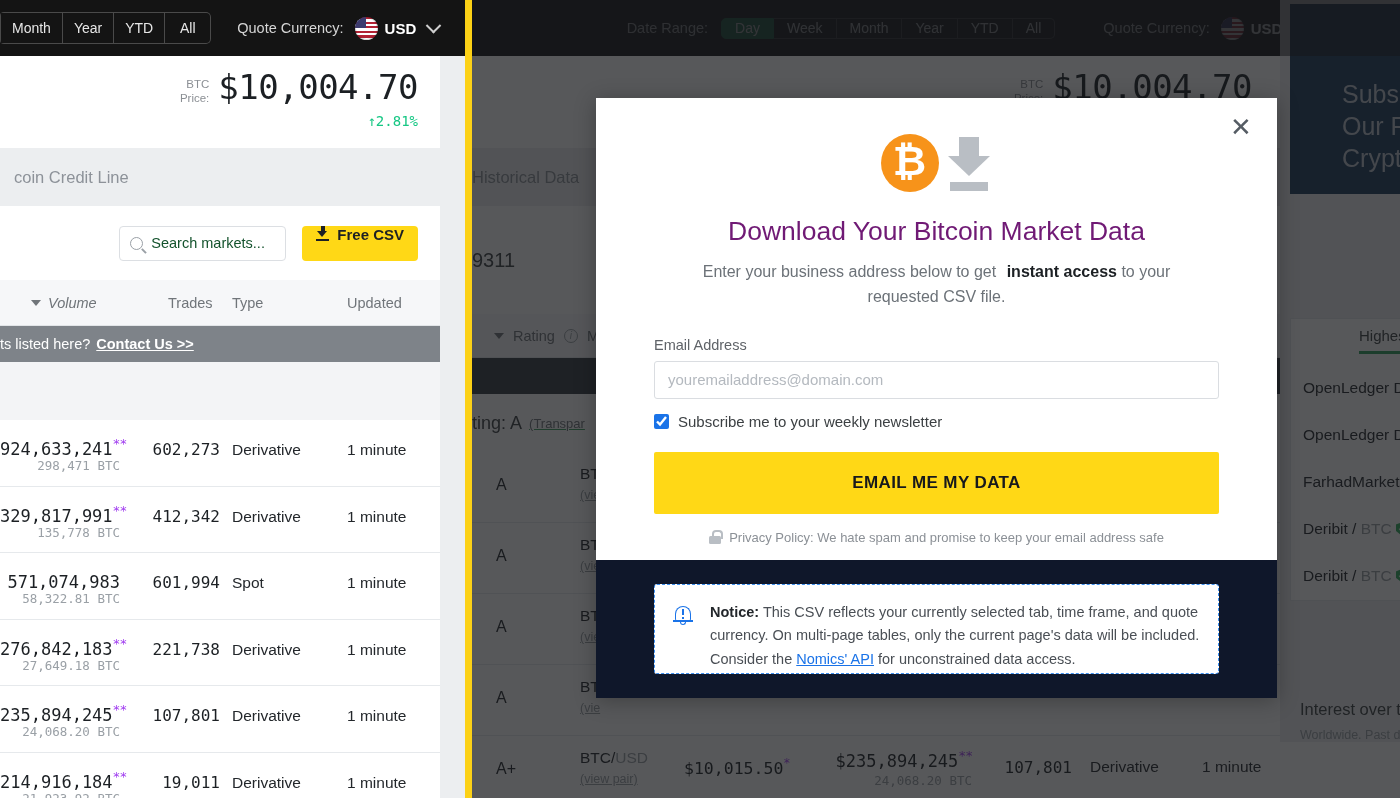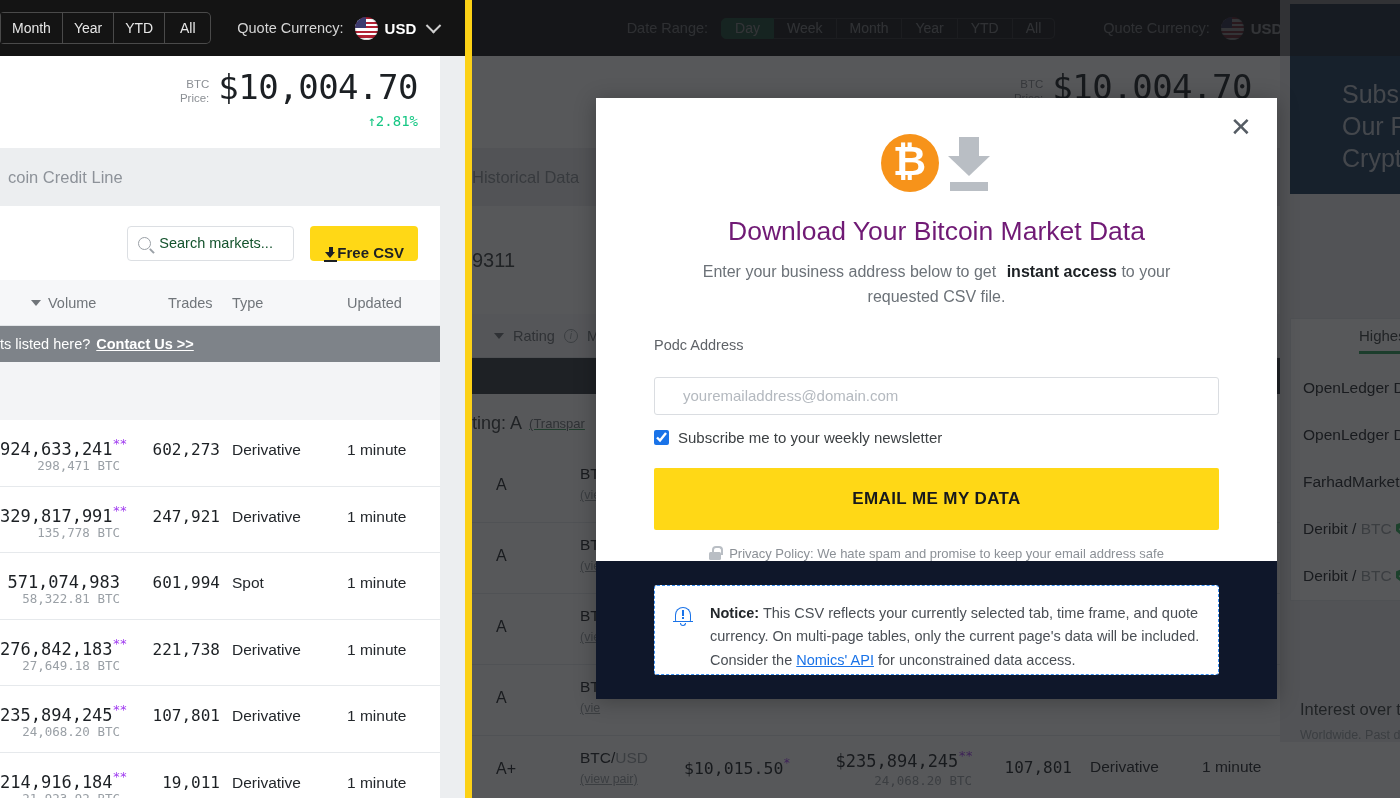--- a/index.html
+++ b/index.html
@@ -67,21 +67,21 @@
   }
   .price-chg {
     font-family: "DejaVu Sans Mono", monospace; font-size: 14px; color: #16c784;
     text-align: right; margin-top: 9px;
   }
 
   .credit-strip {
     position: absolute; left: 0; top: 148px; width: 465px; height: 58px;
     background: #eceef0; display: flex; align-items: center;
   }
-  .credit-strip span { font-size: 16.5px; color: #8d9299; padding-left: 8px; }
+  .credit-strip span { font-size: 16.5px; color: #8d9299; padding-left: 14px; }
 
   .search-row {
     position: absolute; left: 0; top: 206px; width: 440px; height: 74px;
     background: #fff; display: flex; align-items: center; justify-content: flex-end;
     padding-right: 22px; gap: 16px;
   }
   .search-box {
     width: 167px; height: 35px; border: 1px solid #dcdfe3; border-radius: 4px;
     display: flex; align-items: center; padding: 0 10px; gap: 8px; background: #fff;
   }
@@ -89,41 +89,41 @@
     width: 13px; height: 13px; border: 1.8px solid #9aa0a6; border-radius: 50%;
     position: relative; flex: none;
   }
   .mag::after {
     content: ""; position: absolute; right: -5px; bottom: -3px;
     width: 6px; height: 1.8px; background: #9aa0a6; transform: rotate(45deg);
   }
   .search-ph { font-size: 14.5px; color: #14532d; }
   .csv-btn {
     height: 35px; background: #ffd816; border-radius: 4px; padding: 0 14px;
-    display: flex; align-items: flex-end; font-size: 15px;
+    display: flex; align-items: flex-start; gap: 8px; font-size: 15px;
     font-weight: bold; color: #1c2024; cursor: pointer; border: none;
     font-family: "Liberation Sans", sans-serif;
   }
   .dl-ico { width: 13px; height: 14px; position: relative; flex: none; }
   .dl-ico::before {
     content: ""; position: absolute; left: 4.5px; top: 0; width: 4px; height: 6px; background: #1c2024;
   }
   .dl-ico::after {
     content: ""; position: absolute; left: 1px; top: 5px;
     border-left: 5.5px solid transparent; border-right: 5.5px solid transparent;
     border-top: 6px solid #1c2024;
   }
   .dl-base { position: absolute; left: 0; bottom: -1px; width: 13px; height: 2px; background: #1c2024; }
 
   .col-head {
     position: absolute; left: 0; top: 280px; width: 440px; height: 46px;
     background: #f6f7f9; border-bottom: 1px solid #e2e5e8;
     display: flex; align-items: center; font-size: 14.5px; color: #70757a;
   }
-  .ch-vol { position: absolute; left: 31px; display: flex; align-items: center; gap: 7px; }
+  .ch-vol { position: absolute; left: 31px; display: flex; align-items: center; gap: 7px; font-style: italic; }
   .caret-d {
     width: 0; height: 0; border-left: 5px solid transparent; border-right: 5px solid transparent;
     border-top: 6px solid #70757a;
   }
   .ch-tr { position: absolute; left: 168px; }
   .ch-ty { position: absolute; left: 232px; }
   .ch-up { position: absolute; left: 347px; }
 
   .contact-strip {
     position: absolute; left: 0; top: 326px; width: 440px; height: 36px;
@@ -354,22 +354,22 @@
     text-align: center; font-size: 26.5px; color: #701a75; font-weight: normal; margin-bottom: 13px;
   }
   .m-sub {
     text-align: center; font-size: 16px; color: #6c7278; line-height: 1.55;
     max-width: 470px; margin: 0 auto 27px;
   }
   .m-sub b { color: #1c2024; padding-left: 6px; }
   .m-flabel { font-size: 14.5px; color: #5f6368; margin-bottom: 8px; }
   .m-input {
     width: 100%; height: 38px; border: 1px solid #dadde1; border-radius: 3px;
-    padding: 0 28px; font-size: 15px; color: #000000; outline: none;
-    font-family: "Liberation Sans", sans-serif; background: #fff; margin-top: 16px;
+    padding: 0 13px; font-size: 15px; color: #000000; outline: none;
+    font-family: "Liberation Sans", sans-serif; background: #fff;
   }
   .m-input::placeholder { color: #b4b9bf; }
   .m-check { display: flex; align-items: center; gap: 9px; margin-top: 14px; }
   .m-check input { width: 15px; height: 15px; accent-color: #1a73e8; margin: 0; cursor: pointer; }
   .m-check label { font-size: 15px; color: #3c4043; cursor: pointer; }
   .m-submit {
     width: 100%; height: 62px; background: #ffd816; border: none; border-radius: 2px;
     margin-top: 22px; font-size: 17px; font-weight: bold; letter-spacing: .4px;
     color: #17191c; cursor: pointer; font-family: "Liberation Sans", sans-serif;
   }
@@ -480,21 +480,21 @@
         <div class="row">
           <div class="r-vol">924,633,241<span class="ast">**</span></div>
           <div class="r-btc">298,471 BTC</div>
           <div class="r-tr">602,273</div>
           <div class="r-ty">Derivative</div>
           <div class="r-up">1 minute</div>
         </div>
         <div class="row">
           <div class="r-vol">329,817,991<span class="ast">**</span></div>
           <div class="r-btc">135,778 BTC</div>
-          <div class="r-tr">247,921</div>
+          <div class="r-tr">412,342</div>
           <div class="r-ty">Derivative</div>
           <div class="r-up">1 minute</div>
         </div>
         <div class="row">
           <div class="r-vol">571,074,983<span class="ast"></span></div>
           <div class="r-btc">58,322.81 BTC</div>
           <div class="r-tr">601,994</div>
           <div class="r-ty">Spot</div>
           <div class="r-up">1 minute</div>
         </div>
@@ -658,21 +658,21 @@
             <span class="base"></span>
         </div>
       </div>
 
       <div class="m-title">Download Your Bitcoin Market Data</div>
 
       <div class="m-sub">
         <span>Enter your business address below to get </span><b>instant access</b><span> to your requested CSV file.</span>
       </div>
 
-      <div class="m-flabel">Podc Address</div>
+      <div class="m-flabel">Email Address</div>
       <input class="m-input" type="email" placeholder="youremailaddress@domain.com" style="">
 
       <div class="m-check">
         <input type="checkbox" id="nl" checked="" style="">
         <label for="nl">Subscribe me to your weekly newsletter</label>
       </div>
 
       <button class="m-submit">EMAIL ME MY DATA</button>
 
       <div class="m-privacy">

